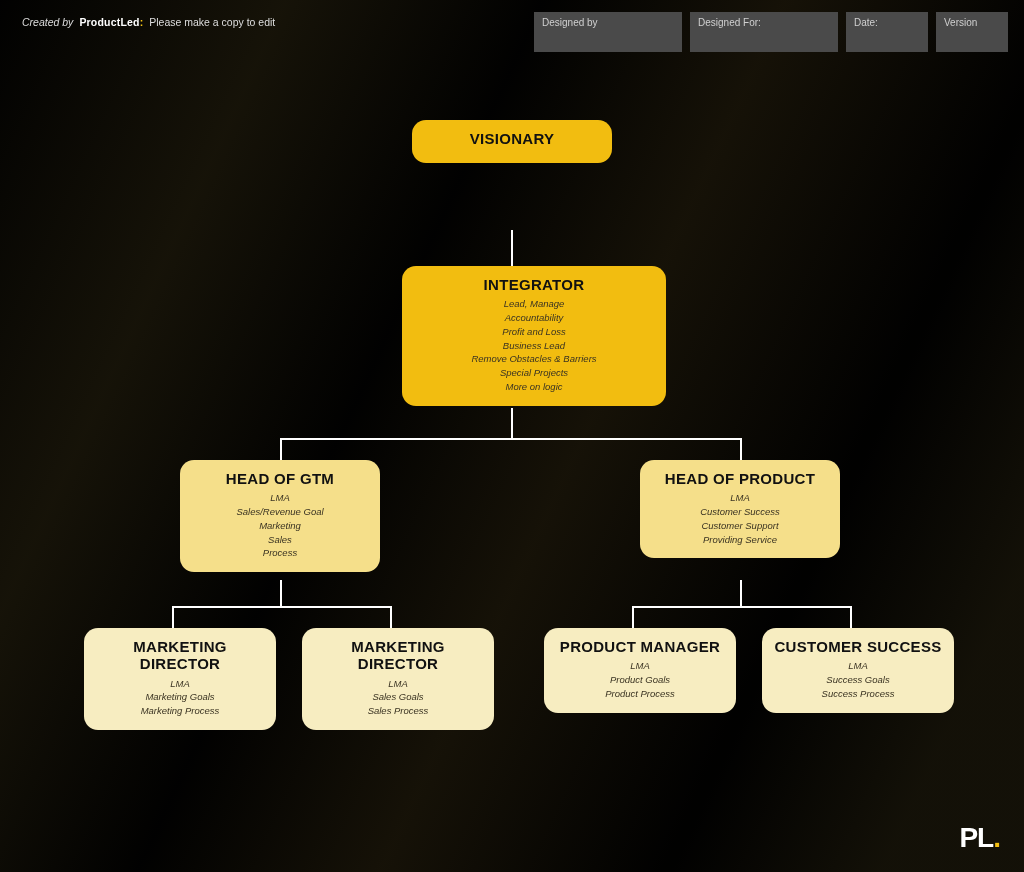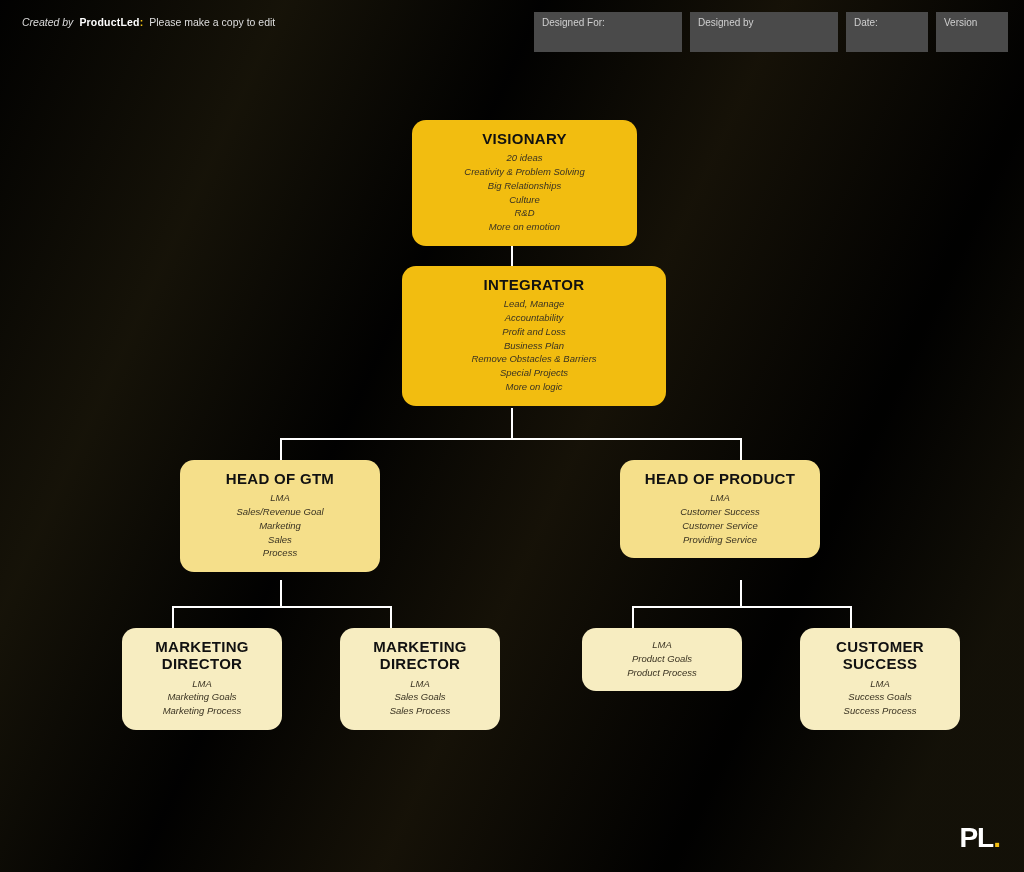--- a/index.html
+++ b/index.html
@@ -70,24 +70,24 @@
   .node .role {
     font-weight:800;
     font-size:15px;
     letter-spacing:0.3px;
     margin-bottom:4px;
     text-transform:uppercase;
     line-height:1.15;
   }
   .node .lines { font-size:9.5px; font-style:italic; color:#3a3322; line-height:1.45; }
 
-  .tier1 { background:#f2bd10; width:225px; }
+  .tier1 { background:#f2bd10; width:200px; }
   .tier2 { background:#f2bd10; width:264px; }
   .tier3 { background:#f5df8a; width:200px; }
-  .tier4 { background:#f7edc1; width:160px;margin-left:38px; }
+  .tier4 { background:#f7edc1; width:192px; }
 
   
   .v { position:absolute; width:2px; background:#fff; }
   .h { position:absolute; height:2px; background:#fff; }
 
   
   .logo {
     position:absolute; right:24px; bottom:18px;
     font-family: Arial, sans-serif;
     font-weight:900; font-size:28px; color:#fff;
@@ -102,22 +102,22 @@
 
 <div class="header">
   <div class="titleblock">
     <div class="subtitle">
       <span class="created">Created by</span>
       <span><span class="brand">ProductLed</span><span class="dot">:</span></span>
       <span class="copy">Please make a copy to edit</span>
     </div>
   </div>
   <div class="metaboxes">
+    <div class="metabox"><span>Designed by</span></div>
     <div class="metabox"><span>Designed For:</span></div>
-    <div class="metabox"><span>Designed by</span></div>
     <div class="metabox date"><span>Date:</span></div>
     <div class="metabox version"><span>Version</span></div>
   </div>
 </div>
 
 <div class="chart">
 
   <div class="v" style="left:511px; top:110px; height:40px;"></div>
 
   <div class="v" style="left:511px; top:288px; height:30px;"></div>
@@ -132,59 +132,51 @@
   <div class="v" style="left:172px; top:486px; height:22px;"></div>
   <div class="v" style="left:390px; top:486px; height:22px;"></div>
 
   <div class="v" style="left:740px; top:460px; height:26px;"></div>
   <div class="h" style="left:632px; top:486px; width:218px;"></div>
   <div class="v" style="left:632px; top:486px; height:22px;"></div>
   <div class="v" style="left:850px; top:486px; height:22px;"></div>
 
   <div class="node tier1" style="left:412px; top:0px;">
     <div class="role">VISIONARY</div>
-    <div class="lines">
-        <div>20 ideas</div>
-        <div>Creativity &amp; Problem Solving</div>
-        <div>Big Relationships</div>
-        <div>Culture</div>
-        <div>R&amp;D</div>
-        <div>More on emotion</div>
-      </div>
   </div>
 
   <div class="node tier2" style="left:402px; top:146px;">
     <div class="role">INTEGRATOR</div>
     <div class="lines">
         <div>Lead, Manage</div>
         <div>Accountability</div>
         <div>Profit and Loss</div>
-        <div>Business Plan</div>
+        <div>Business Lead</div>
         <div>Remove Obstacles &amp; Barriers</div>
         <div>Special Projects</div>
         <div>More on logic</div>
       </div>
   </div>
 
   <div class="node tier3" style="left:180px; top:340px;">
     <div class="role">HEAD OF GTM</div>
     <div class="lines">
         <div>LMA</div>
         <div>Sales/Revenue Goal</div>
         <div>Marketing</div>
         <div>Sales</div>
         <div>Process</div>
       </div>
   </div>
-  <div class="node tier3" style="left:620px; top:340px;">
+  <div class="node tier3" style="left:640px; top:340px;">
     <div class="role">HEAD OF PRODUCT</div>
     <div class="lines">
         <div>LMA</div>
         <div>Customer Success</div>
-        <div>Customer Service</div>
+        <div>Customer Support</div>
         <div>Providing Service</div>
       </div>
   </div>
 
   <div class="node tier4" style="left:84px;  top:508px;">
     <div class="role">MARKETING DIRECTOR</div>
     <div class="lines">
         <div>LMA</div>
         <div>Marketing Goals</div>
         <div>Marketing Process</div>
@@ -192,20 +184,21 @@
   </div>
   <div class="node tier4" style="left:302px; top:508px;">
     <div class="role">MARKETING DIRECTOR</div>
     <div class="lines">
         <div>LMA</div>
         <div>Sales Goals</div>
         <div>Sales Process</div>
       </div>
   </div>
   <div class="node tier4" style="left:544px; top:508px;">
+    <div class="role">PRODUCT MANAGER</div>
     <div class="lines">
         <div>LMA</div>
         <div>Product Goals</div>
         <div>Product Process</div>
       </div>
   </div>
   <div class="node tier4" style="left:762px; top:508px;">
     <div class="role">CUSTOMER SUCCESS</div>
     <div class="lines">
         <div>LMA</div>

